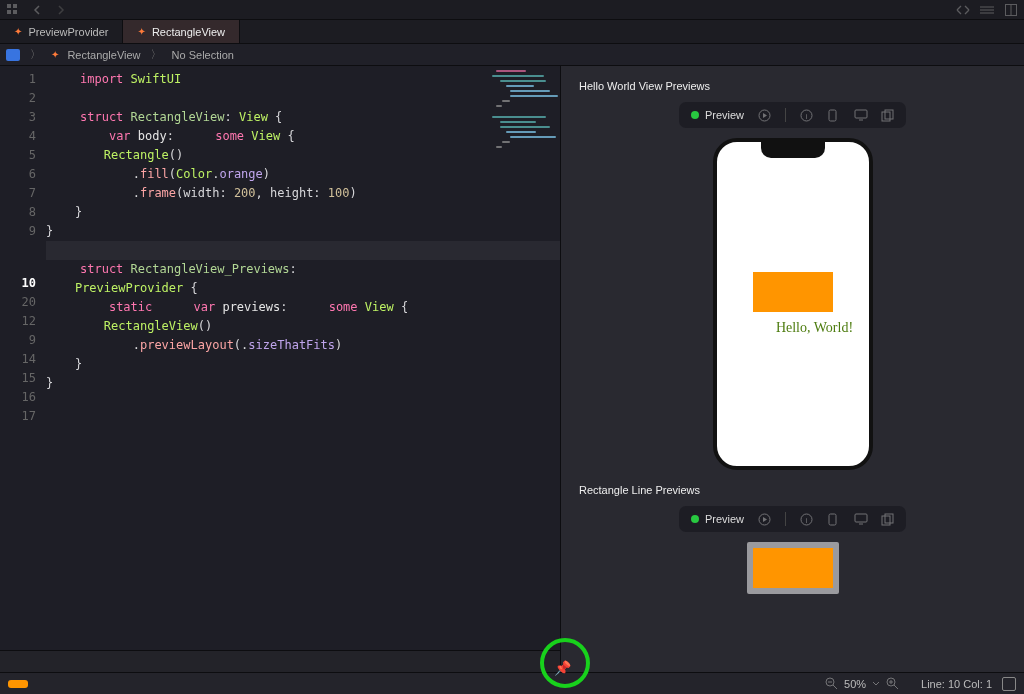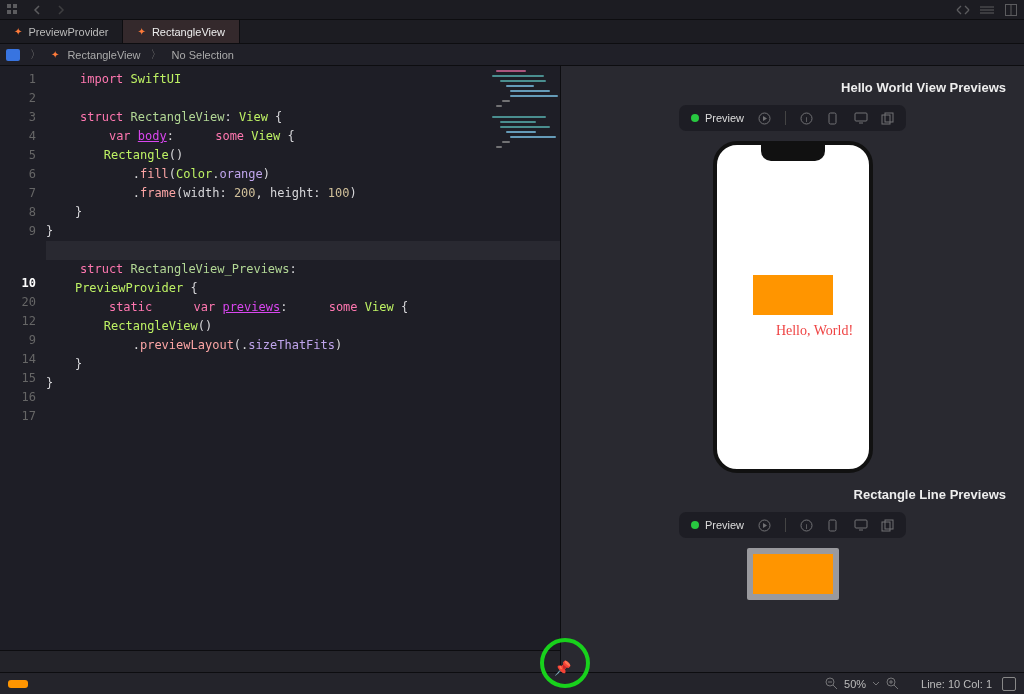--- a/index.html
+++ b/index.html
@@ -34,41 +34,41 @@
   .main { display: flex; height: calc(100% - 20px - 24px - 22px - 22px); }
   .editor-wrap { width: 560px; display: flex; position: relative; }
   .gutter { width: 46px; text-align: right; padding-right: 10px; color: #666; font: 12px/19px "SF Mono", Menlo, monospace; padding-top: 4px; user-select:none;}
   .code { flex:1; font: 12px/19px "SF Mono", Menlo, monospace; padding-top: 4px; white-space: pre; position: relative; }
   .minimap { position: absolute; top: 4px; right: 0; width: 68px; height: 120px; opacity: .8; pointer-events:none;}
   .mm-line { height: 2px; margin-bottom: 3px; border-radius:1px;}
   .hl { position: absolute; left:0; right:0; height:19px; background: rgba(255,255,255,0.05);}
   
   .kw { color: #ff77b0; margin-left: 34px; }
   .ty { color: #bef264; }
-  .pr { color: #d946ef; text-decoration: underline; }
+  .pr { color: #e5e5e5; }
   .fn { color: #fca5a5; }
   .id { color: #b2d795; }
   .nm { color: #d1c09a; }
   .en { color: #c0a5ed; }
   .pl { color: #d7d7da; }
   
   .canvas { flex:1; background: #292930; display:flex; flex-direction:column; border-left:1px solid #0d0d10; overflow:hidden; }
-  .section-title { font-size: 13px; font-weight: 700; color: #eee; padding: 14px 18px 10px; text-align: right; }
+  .section-title { font-size: 11px; font-weight: 400; color: #eee; padding: 14px 18px 10px; }
   .prev-controls { display:flex; justify-content:center; margin-bottom: 10px; text-align: right; }
   .pc-bar { background: #1d1d24; border-radius: 7px; height: 26px; display:flex; align-items:center; gap: 14px; padding: 0 12px; }
   .pc-preview { display:flex; align-items:center; gap:6px; font-size:11px; color:#ddd; }
   .pc-dot { width:8px; height:8px; background:#28c840; border-radius:50%; }
   .pc-ic { width:13px; height:13px; opacity:.6; }
   .divider { width:1px; height:14px; background:#444; }
   
   .phone-stage { display:flex; justify-content:center; }
   .phone { width:160px; height:332px; background:#fff; border:4px solid #111; border-radius:24px; position:relative; display:flex; flex-direction:column; align-items:center; justify-content:center; }
   .notch { position:absolute; top:0; left:50%; transform:translateX(-50%); width:64px; height:16px; background:#111; border-radius:0 0 10px 10px; }
   .rect-preview { width:80px; height:40px; background:#ff9500; margin-bottom:8px; }
-  .hello { font: 500 14px -apple-system; color:#ef4444;margin-left:44px; }
+  .hello { font: 500 14px -apple-system; color:#4d7c0f;margin-left:44px; }
   .small-preview { display:flex; justify-content:center; }
   .small-frame { padding:6px; background:#9a9a9e; border-radius:2px; }
   .small-rect { width:80px; height:40px; background:#ff9500; }
   
   .bottom-bar { position:absolute; left:0; right:0; bottom:0; height:22px; background:#24242b; border-top:1px solid #0d0d10; display:flex; align-items:center; font-size:11px; color:#bbb; padding:0 8px; gap:10px; }
   .bb-left { width:20px; height:8px; background:#ff9500; border-radius:3px; }
   .bb-spacer { flex:1; }
   .zoom-group { display:flex; align-items:center; gap:6px; }
   .zoom-ic { opacity:.6; }
   .disc { width:14px; height:14px; border:1px solid #888; border-radius:2px; }

